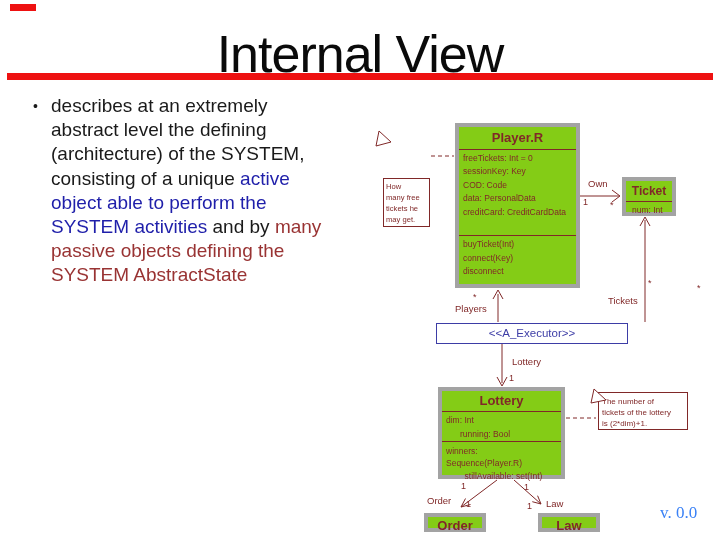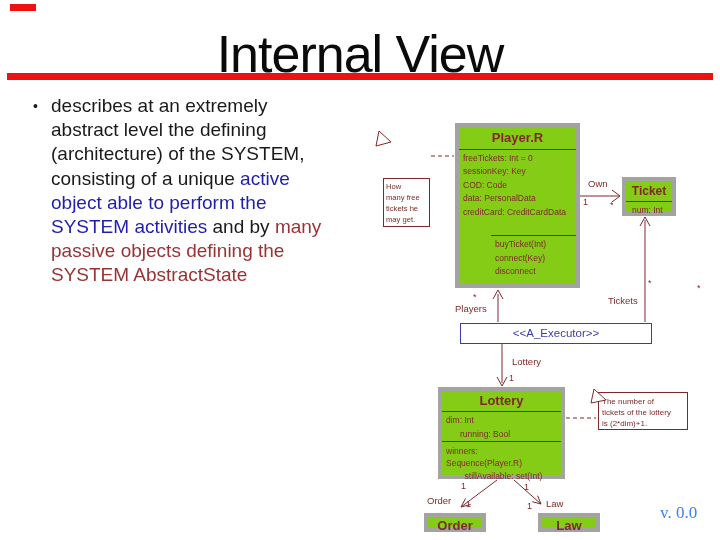--- a/index.html
+++ b/index.html
@@ -57,35 +57,35 @@
 
   <div class="cls" style="left:455px;top:123px;width:125px;height:165px;">
     <div class="cls-title" style="font-size:13px;line-height:22px;height:22px;">Player.R</div>
     <div class="cmp" style="height:83px;padding-top:2px;">
       <div class="mline" style="line-height:13.4px;">freeTickets: Int = 0</div>
       <div class="mline" style="line-height:13.4px;">sessionKey: Key</div>
       <div class="mline" style="line-height:13.4px;">COD: Code</div>
       <div class="mline" style="line-height:13.4px;">data: PersonalData</div>
       <div class="mline" style="line-height:13.4px;">creditCard: CreditCardData</div>
     </div>
-    <div class="cmp" style="height:56px;padding-top:2px;margin-left:32px;">
+    <div class="cmp" style="height:56px;padding-top:2px;">
       <div class="mline" style="line-height:13.5px;">buyTicket(Int)</div>
       <div class="mline" style="line-height:13.5px;">connect(Key)</div>
       <div class="mline" style="line-height:13.5px;">disconnect</div>
     </div>
   </div>
 
   <div class="cls" style="left:622px;top:177px;width:54px;height:39px;">
     <div class="cls-title" style="font-size:12px;line-height:20px;height:20px;">Ticket</div>
     <div class="cmp">
       <div class="mline" style="line-height:16px;padding-left:6px;">num: Int</div>
     </div>
   </div>
 
-  <div class="exec-box" style="left:460px;top:323px;width:192px;height:21px;line-height:18px;">&lt;&lt;A_Executor&gt;&gt;</div>
+  <div class="exec-box" style="left:436px;top:323px;width:192px;height:21px;line-height:18px;">&lt;&lt;A_Executor&gt;&gt;</div>
 
   <div class="cls" style="left:438px;top:387px;width:127px;height:92px;">
     <div class="cls-title" style="font-size:13px;line-height:20px;height:20px;">Lottery</div>
     <div class="cmp" style="height:28px;padding-top:1px;">
       <div class="mline" style="line-height:14px;">dim: Int</div>
       <div class="mline" style="line-height:14px;margin-left:14px;">running: Bool</div>
     </div>
     <div class="cmp" style="height:41px;padding-top:3px;">
       <div class="mline" style="line-height:12.4px;">winners:</div>
       <div class="mline" style="line-height:12.4px;">Sequence(Player.R)</div>

